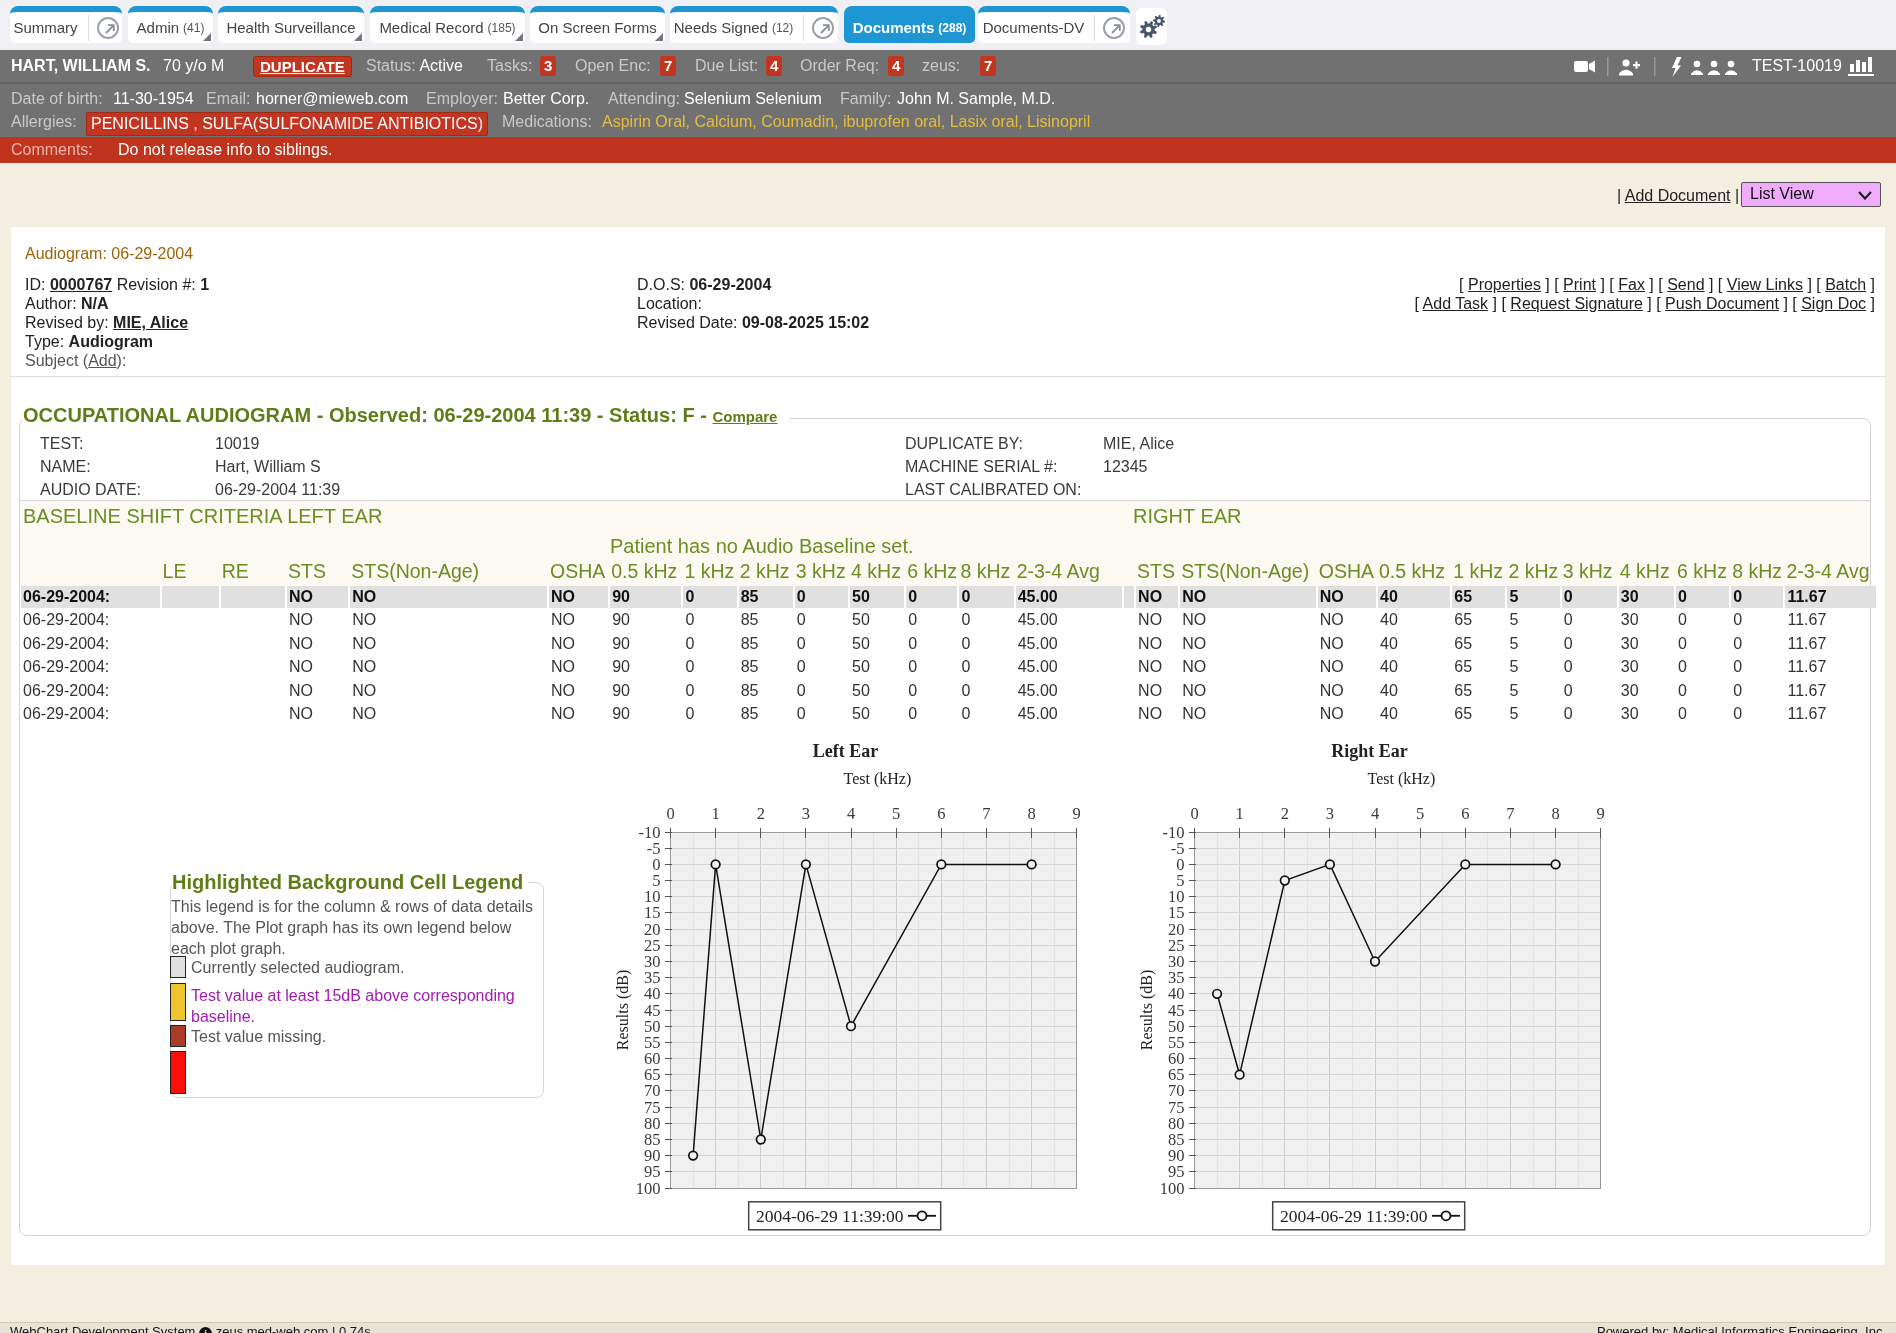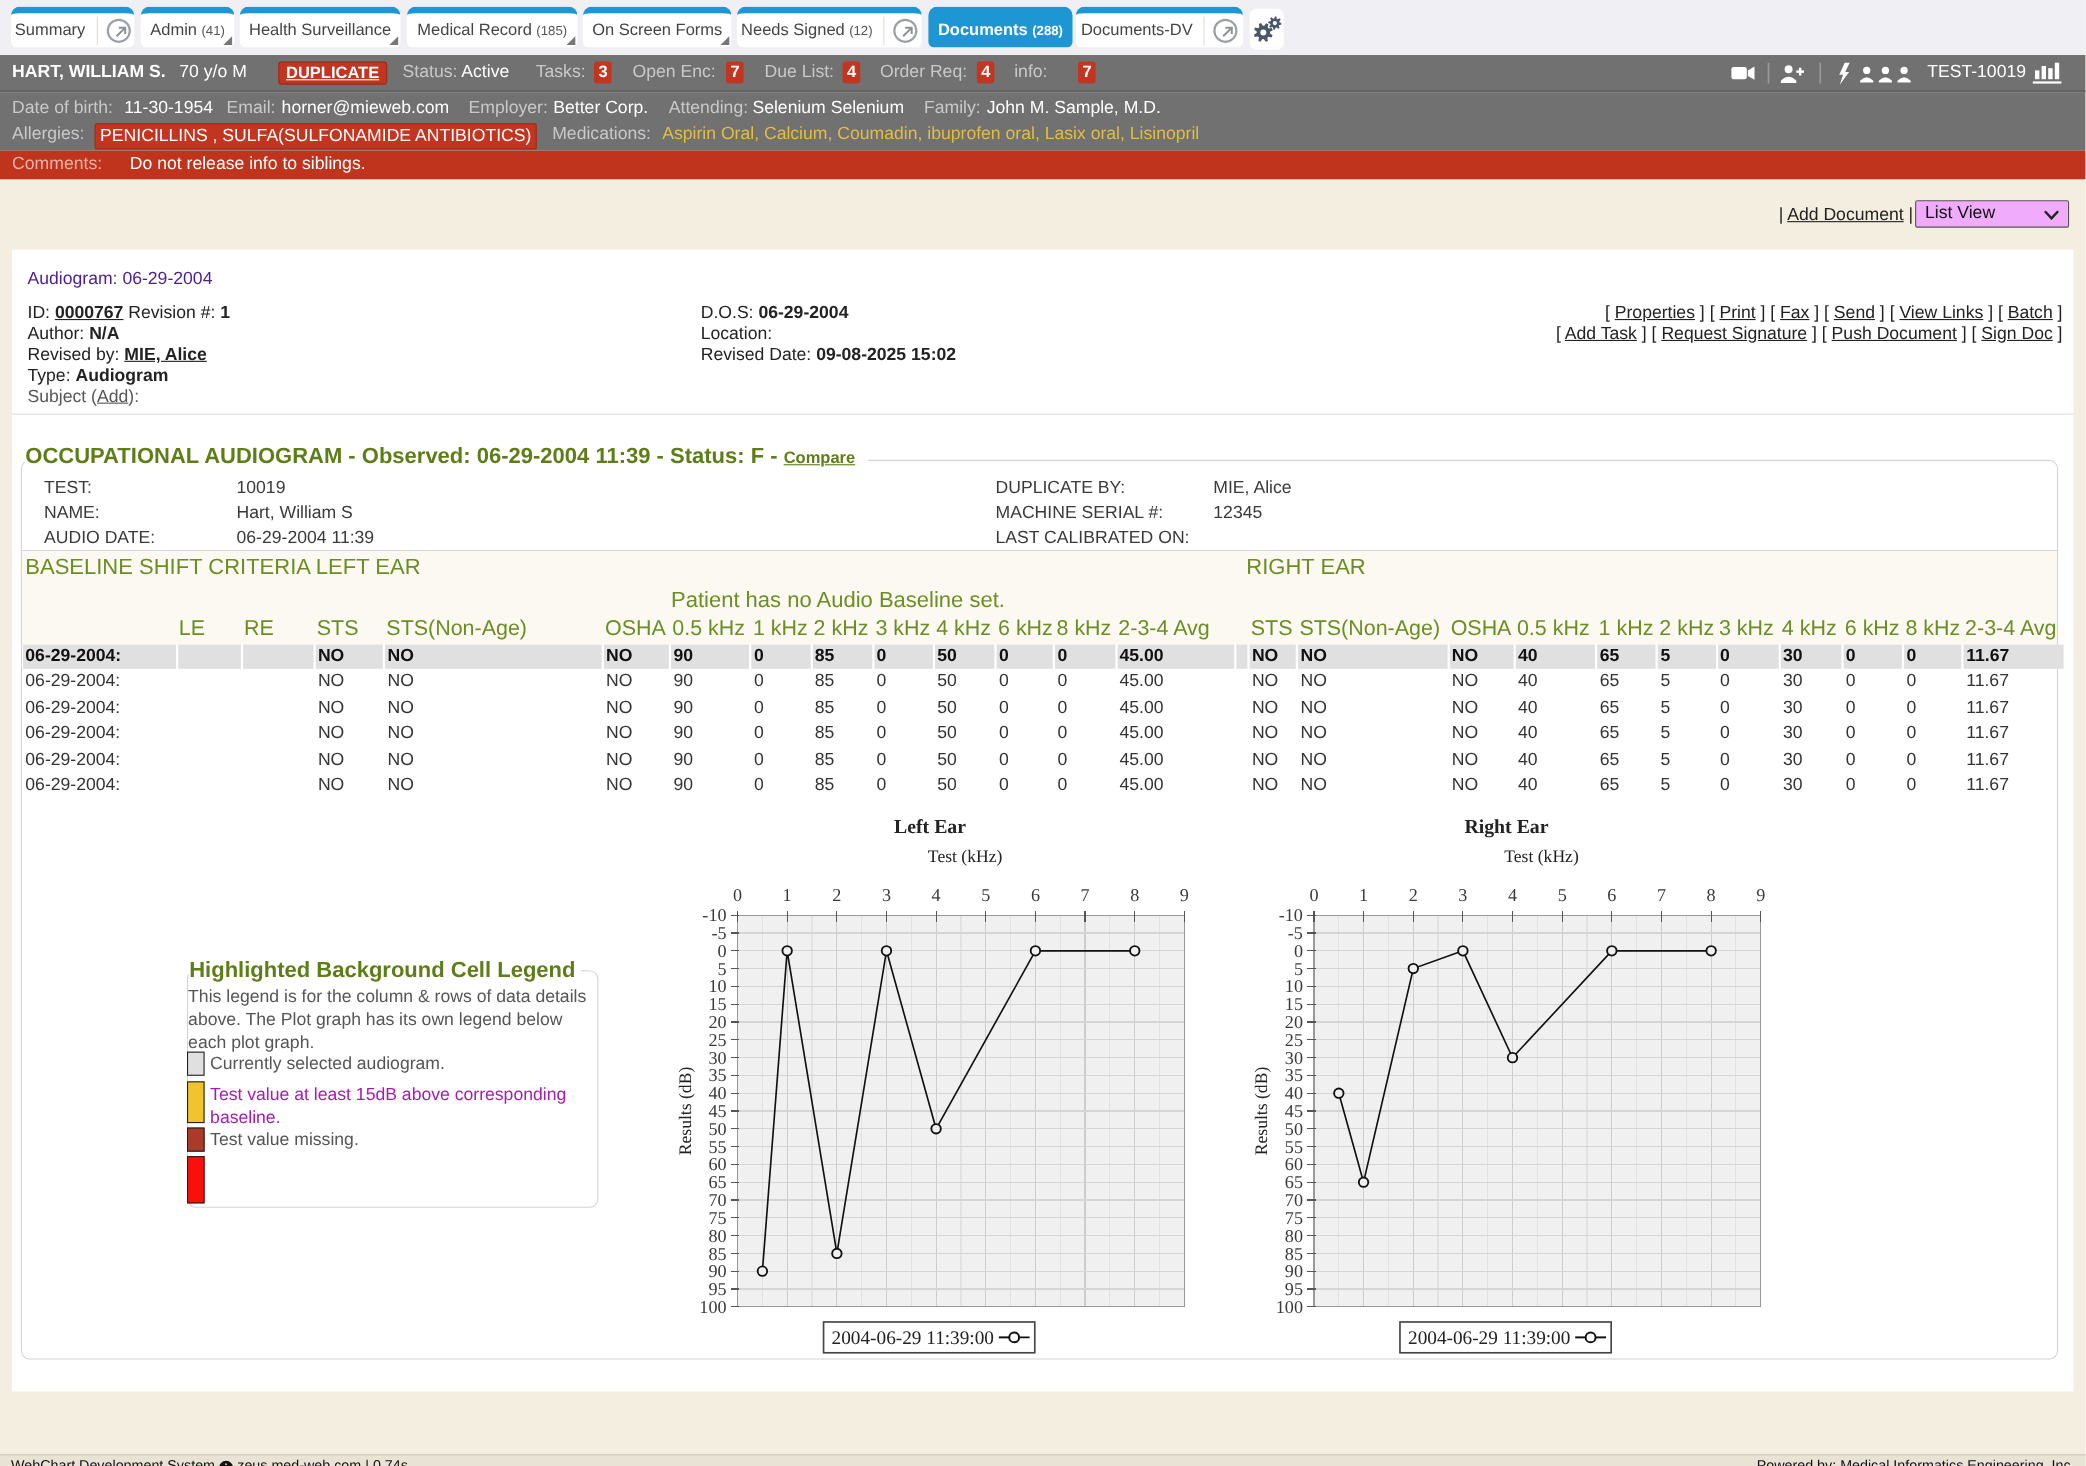--- a/index.html
+++ b/index.html
@@ -64,21 +64,21 @@
 <div class="abs" style="left:253px;top:56px;white-space:nowrap;"><span class="rbox" style="display:inline-block;padding:0 6px;line-height:19px;font-size:15px;font-weight:bold;text-decoration:underline">DUPLICATE</span></div>
 <div class="abs" style="left:366px;top:57px;white-space:nowrap;font-size:16px"><span class="glab">Status:</span> <span class="gval">Active</span></div>
 <div class="abs" style="left:487px;top:57px;white-space:nowrap;font-size:16px"><span class="glab">Tasks:</span></div>
 <div class="abs" style="left:540px;top:56px;white-space:nowrap;"><span class="badge">3</span></div>
 <div class="abs" style="left:575px;top:57px;white-space:nowrap;font-size:16px"><span class="glab">Open Enc:</span></div>
 <div class="abs" style="left:660px;top:56px;white-space:nowrap;"><span class="badge">7</span></div>
 <div class="abs" style="left:695px;top:57px;white-space:nowrap;font-size:16px"><span class="glab">Due List:</span></div>
 <div class="abs" style="left:766px;top:56px;white-space:nowrap;"><span class="badge">4</span></div>
 <div class="abs" style="left:800px;top:57px;white-space:nowrap;font-size:16px"><span class="glab">Order Req:</span></div>
 <div class="abs" style="left:888px;top:56px;white-space:nowrap;"><span class="badge">4</span></div>
-<div class="abs" style="left:922px;top:57px;white-space:nowrap;font-size:16px"><span class="glab">info:</span></div>
+<div class="abs" style="left:922px;top:57px;white-space:nowrap;font-size:16px"><span class="glab">zeus:</span></div>
 <div class="abs" style="left:980px;top:56px;white-space:nowrap;"><span class="badge">7</span></div>
 <div class="abs" style="left:1570px;top:55px"><svg width="180" height="24" viewBox="0 0 180 24" fill="#fff">
 <rect x="4" y="6" width="14" height="11" rx="2"></rect>
         <polygon points="19,9 25,5.5 25,17.5 19,14"></polygon>
 <rect x="37" y="2" width="1.5" height="19" fill="#999"></rect>
 <circle cx="56" cy="8" r="3.6"></circle>
         <path d="M49 18.5 q7 -7.5 14 0 l0 2 l-14 0 z"></path>
         <rect x="63" y="9" width="7" height="2.2"></rect>
         <rect x="65.4" y="6.6" width="2.2" height="7"></rect>
 <rect x="84" y="2" width="1.5" height="19" fill="#999"></rect>
@@ -114,21 +114,21 @@
 <div class="abs" style="left:502px;top:113px;white-space:nowrap;font-size:16px"><span class="glab">Medications:</span></div>
 <div class="abs" style="left:602px;top:113px;white-space:nowrap;color:#e4bd3e;font-size:16px">Aspirin Oral, Calcium, Coumadin, ibuprofen oral, Lasix oral, Lisinopril</div>
 <div class="abs" style="left:0;top:137px;width:1896px;height:26px;background:#c0331d"></div>
 <div class="abs" style="left:11px;top:141px;white-space:nowrap;color:#eab4aa;font-size:16px">Comments:</div>
 <div class="abs" style="left:118px;top:141px;white-space:nowrap;color:#fff;font-size:16px">Do not release info to siblings.</div>
 <div class="abs" style="left:1617px;top:187px;white-space:nowrap;font-size:16px;color:#222">| <a style="text-decoration:underline">Add Document</a> |</div>
 <div class="abs" style="left:1741px;top:182px;width:140px;height:25px;background:#f0abfc;border:1.5px solid #555;border-radius:2px;font-size:16px;color:#111;line-height:22px;padding-left:8px">List View<svg width="14" height="9" viewBox="0 0 14 9" style="position:absolute;right:8px;top:8px">
         <path d="M1 1 L7 7.5 L13 1" fill="none" stroke="#222" stroke-width="2.2"></path>
       </svg></div>
 <div class="abs" style="left:11px;top:227px;width:1874px;height:1038px;background:#fff"></div>
-<div class="abs" style="left:25px;top:245px;white-space:nowrap;font-size:16px;color:#4c1d95">Audiogram: 06-29-2004</div>
+<div class="abs" style="left:25px;top:245px;white-space:nowrap;font-size:16px;color:#a16207">Audiogram: 06-29-2004</div>
 <div class="abs" style="left:25px;top:276px;white-space:nowrap;font-size:16px;color:#222">ID: <b class="u">0000767</b> Revision #: <b>1</b></div>
 <div class="abs" style="left:25px;top:295px;white-space:nowrap;font-size:16px;color:#222">Author: <b>N/A</b></div>
 <div class="abs" style="left:25px;top:314px;white-space:nowrap;font-size:16px;color:#222">Revised by: <b class="u">MIE, Alice</b></div>
 <div class="abs" style="left:25px;top:333px;white-space:nowrap;font-size:16px;color:#222">Type: <b>Audiogram</b></div>
 <div class="abs" style="left:25px;top:352px;white-space:nowrap;font-size:16px"><span style="color:#555">Subject (<a style="text-decoration:underline;color:#555">Add</a>):</span></div>
 <div class="abs" style="left:637px;top:276px;white-space:nowrap;font-size:16px;color:#222">D.O.S: <b>06-29-2004</b></div>
 <div class="abs" style="left:637px;top:295px;white-space:nowrap;font-size:16px;color:#222">Location:</div>
 <div class="abs" style="left:637px;top:314px;white-space:nowrap;font-size:16px;color:#222">Revised Date: <b>09-08-2025 15:02</b></div>
 <div class="abs" style="right:21px;top:276px;white-space:nowrap;font-size:16px;color:#222">[ <a class="u" style="text-decoration:underline">Properties</a> ] [ <a style="text-decoration:underline">Print</a> ] [ <a style="text-decoration:underline">Fax</a> ] [ <a style="text-decoration:underline">Send</a> ] [ <a style="text-decoration:underline">View Links</a> ] [ <a style="text-decoration:underline">Batch</a> ]</div>
 <div class="abs" style="right:21px;top:295px;white-space:nowrap;font-size:16px;color:#222">[ <a style="text-decoration:underline">Add Task</a> ] [ <a style="text-decoration:underline">Request Signature</a> ] [ <a style="text-decoration:underline">Push Document</a> ] [ <a style="text-decoration:underline">Sign Doc</a> ]</div>

